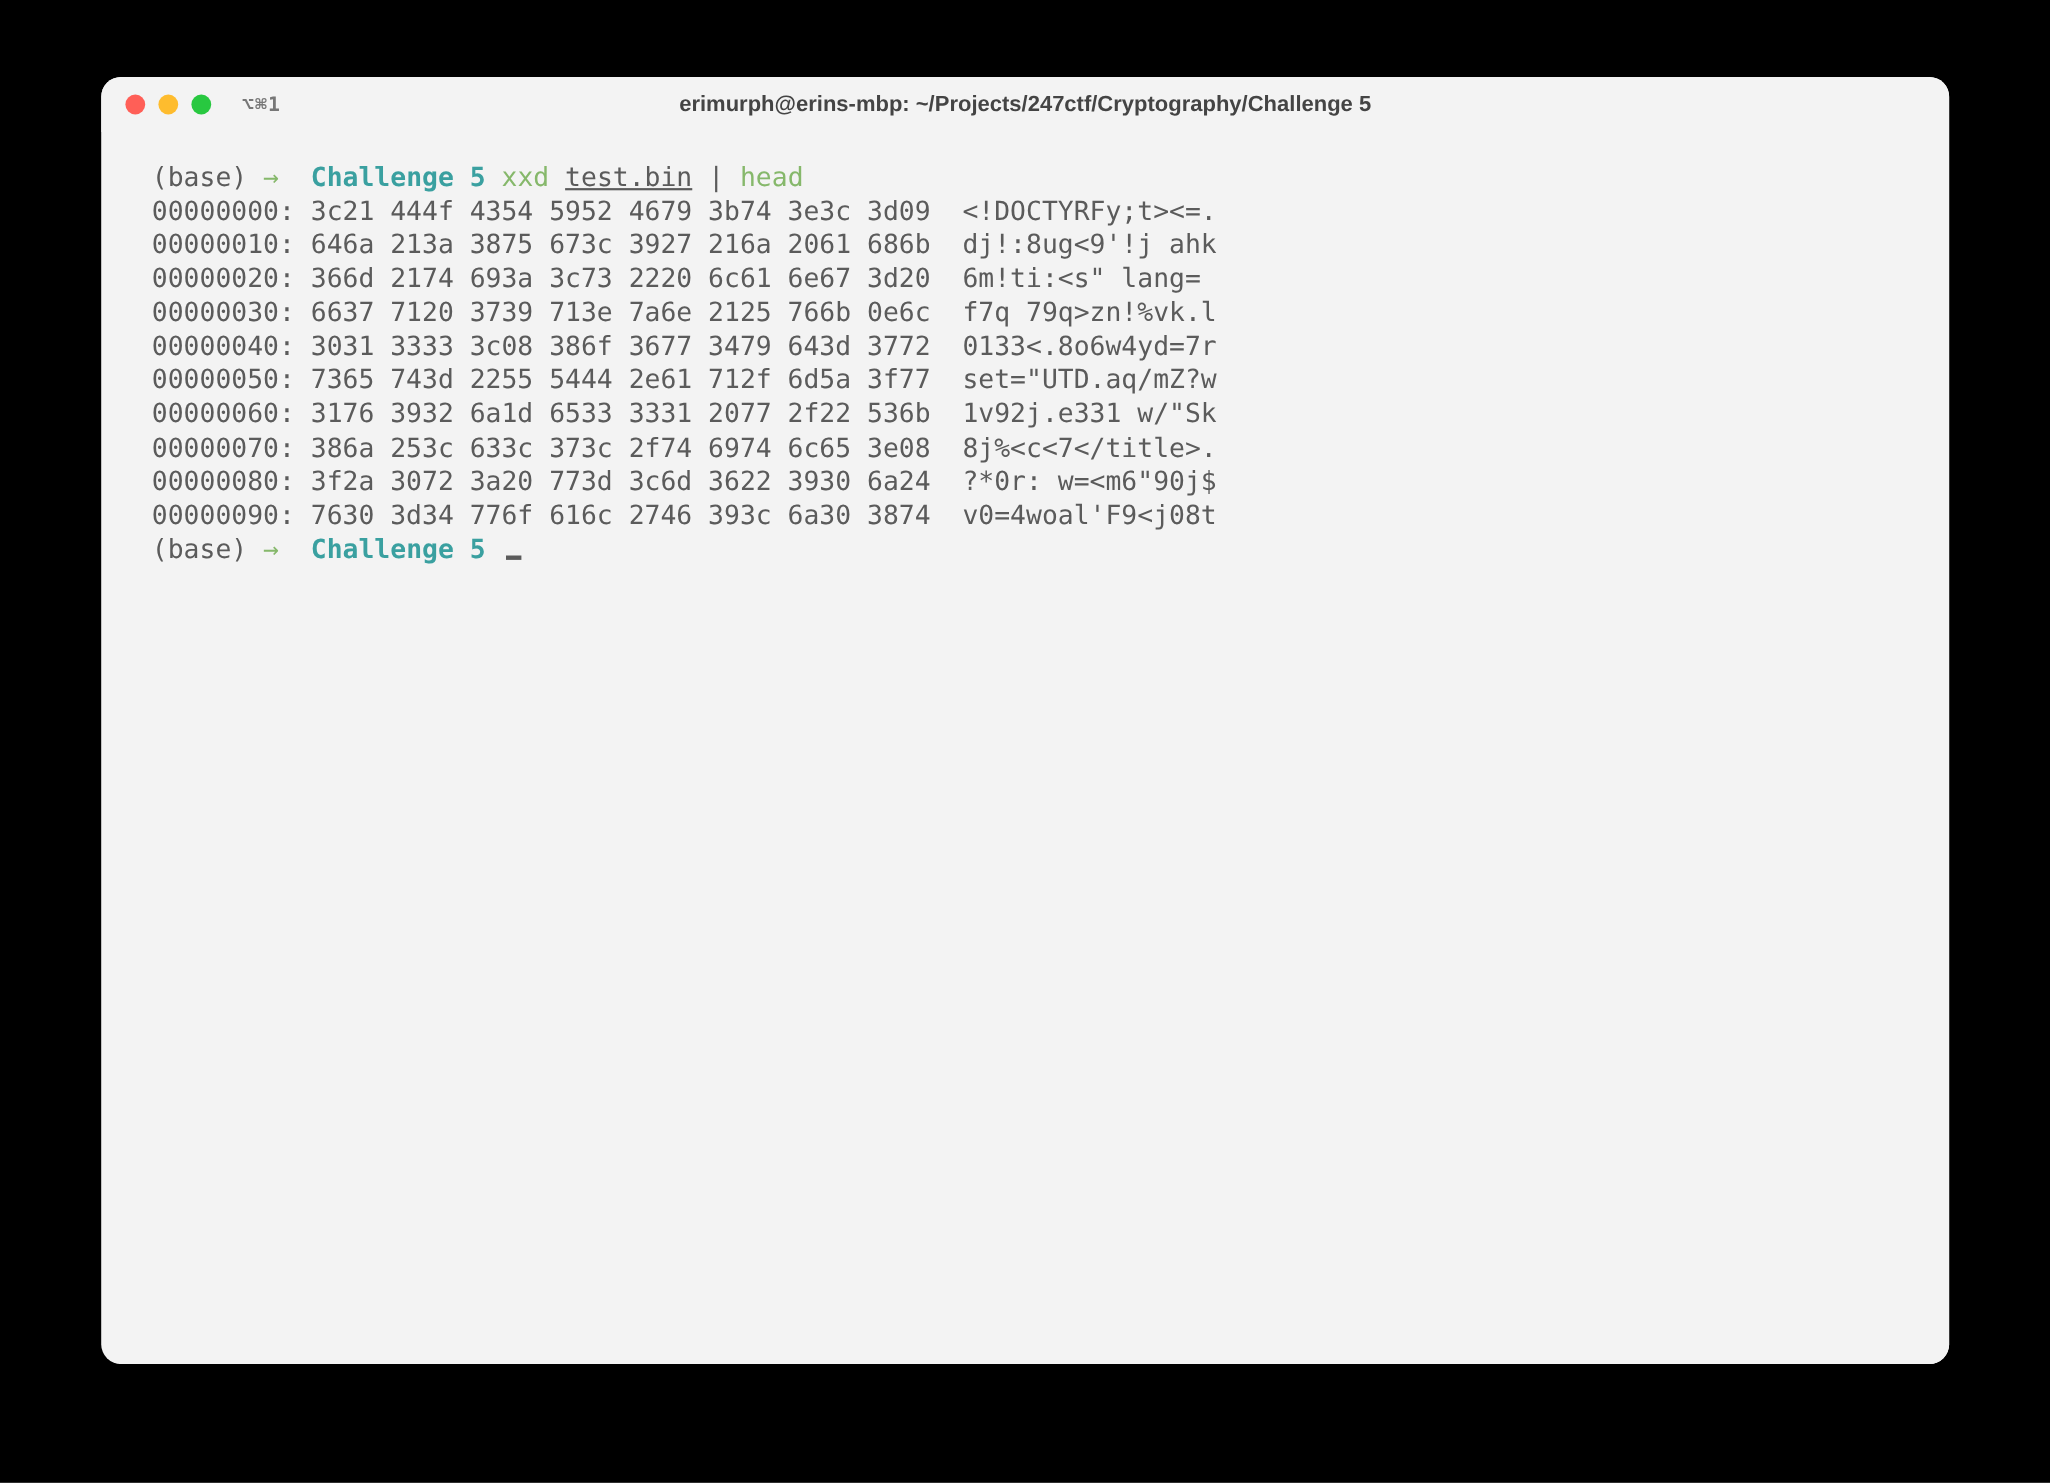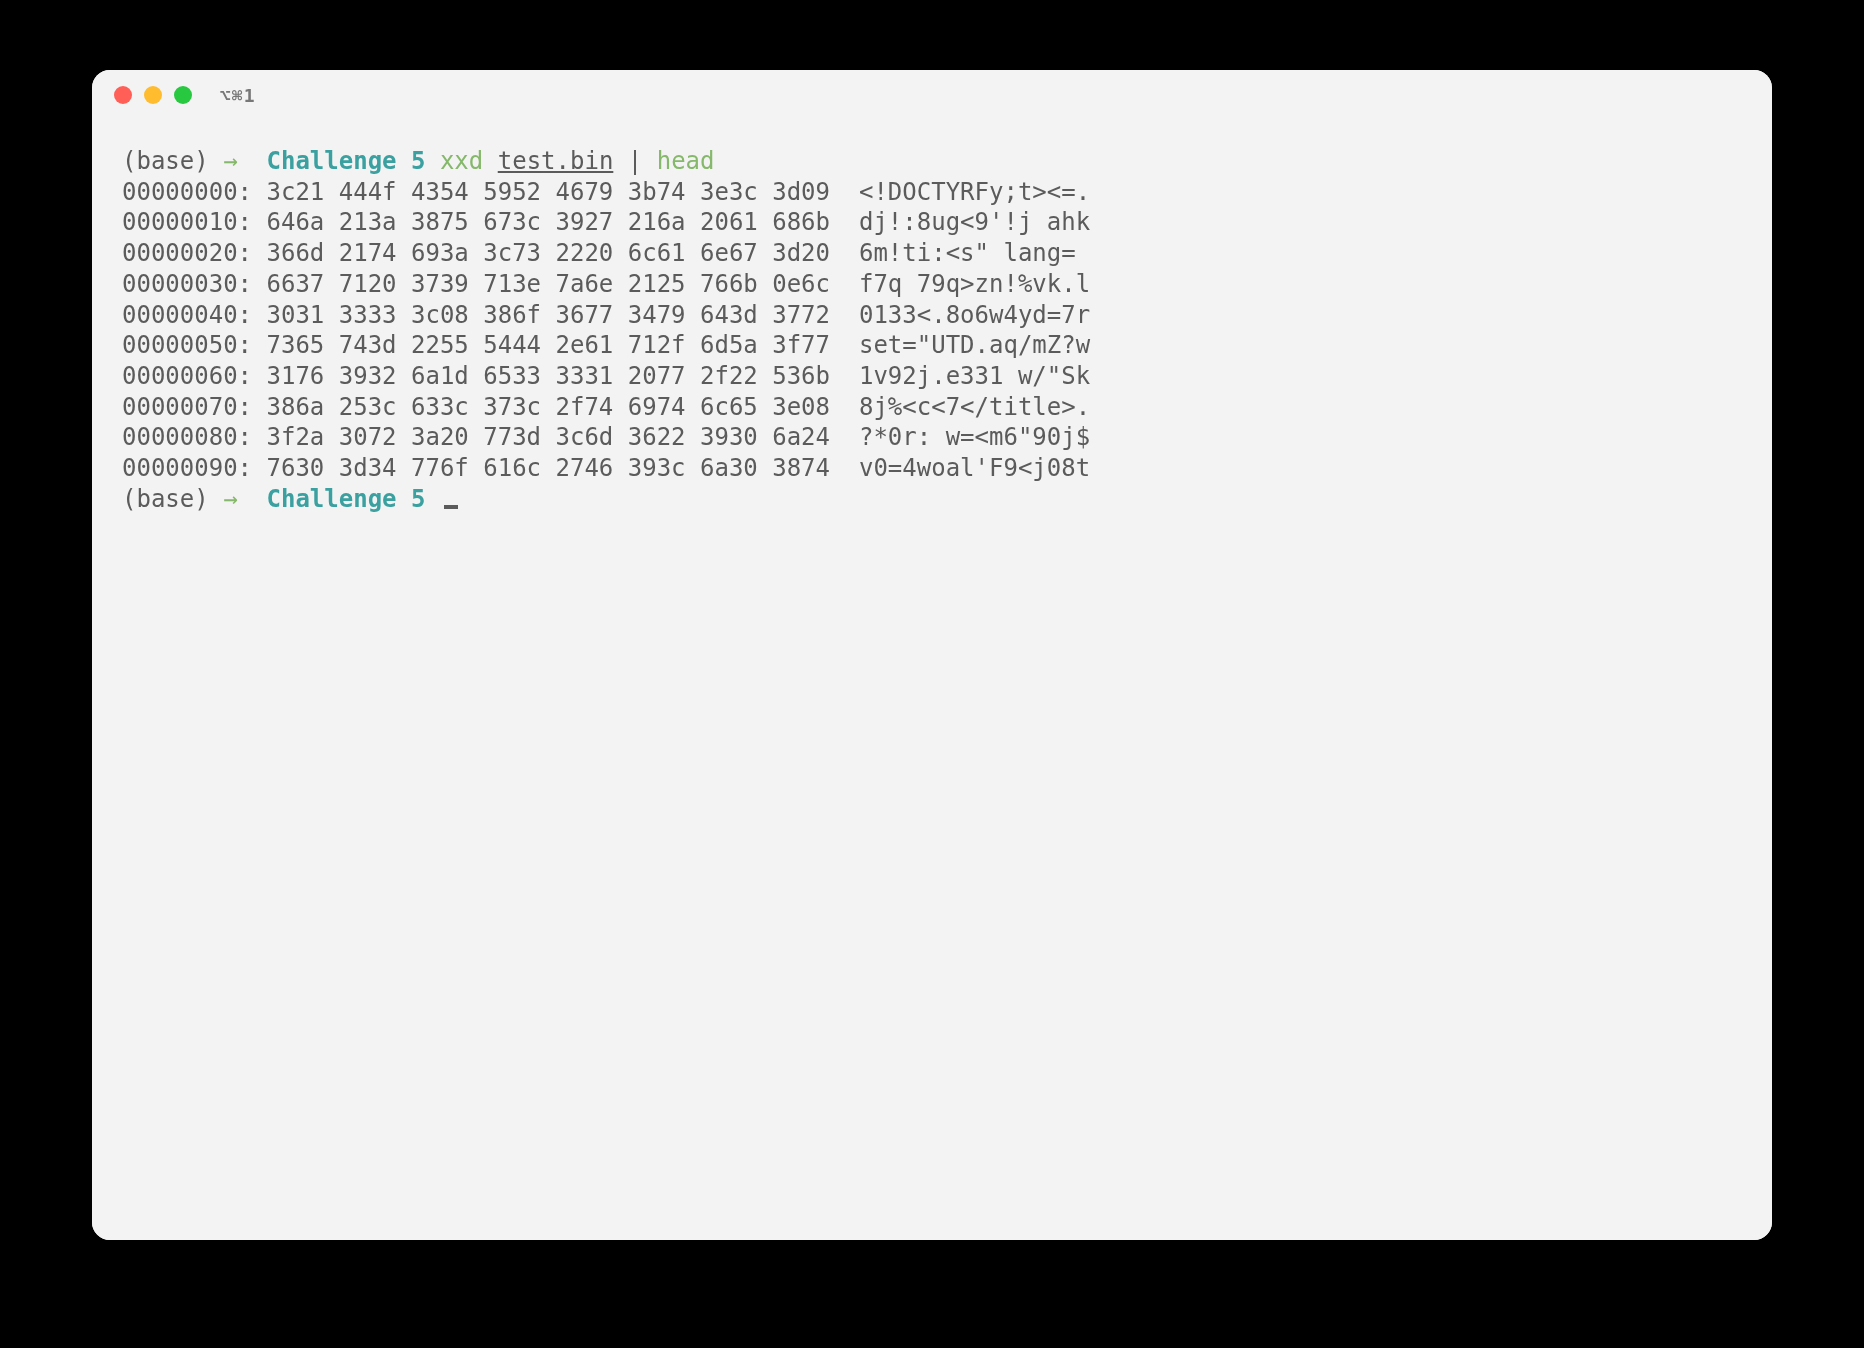--- a/index.html
+++ b/index.html
@@ -62,20 +62,21 @@
       pointer-events: none;
     }
     .terminal-body {
       flex: 1;
       padding: 26px 30px;
       font-size: 24px;
       line-height: 1.28;
       color: #5b5b5b;
       white-space: pre;
       background: #f3f3f3;
+      margin-left: 16px;
     }
     .prompt-base { color: #5b5b5b; }
     .prompt-arrow { color: #86b86b; }
     .prompt-dir { color: #3aa0a0; font-weight: 700; }
     .cmd-exec { color: #86b86b; }
     .cmd-arg { color: #5b5b5b; text-decoration: underline; }
     .cmd-pipe { color: #5b5b5b; }
     .hex-offset { color: #5b5b5b; }
     .hex-bytes { color: #5b5b5b; }
     .hex-ascii { color: #5b5b5b; }
@@ -92,20 +93,21 @@
 <body>
 
 <div class="window">
   <div class="titlebar">
     <div class="traffic-lights">
       <div class="traffic-light tl-close"></div>
       <div class="traffic-light tl-min"></div>
       <div class="traffic-light tl-max"></div>
     </div>
     <div class="tab-indicator">⌥⌘1</div>
+    <div class="window-title">erimurph@erins-mbp: ~/Projects/247ctf/Cryptography/Challenge 5</div>
   </div>
   <div class="terminal-body"><span class="prompt-base">(base)</span> <span class="prompt-arrow">→</span>  <span class="prompt-dir">Challenge 5</span> <span class="cmd-exec">xxd</span> <span class="cmd-arg">test.bin</span> <span class="cmd-pipe">|</span> <span class="cmd-exec">head</span>
 <span class="hex-offset">00000000:</span> <span class="hex-bytes">3c21 444f 4354 5952 4679 3b74 3e3c 3d09</span>  <span class="hex-ascii">&lt;!DOCTYRFy;t&gt;&lt;=.</span>
 <span class="hex-offset">00000010:</span> <span class="hex-bytes">646a 213a 3875 673c 3927 216a 2061 686b</span>  <span class="hex-ascii">dj!:8ug&lt;9'!j ahk</span>
 <span class="hex-offset">00000020:</span> <span class="hex-bytes">366d 2174 693a 3c73 2220 6c61 6e67 3d20</span>  <span class="hex-ascii">6m!ti:&lt;s" lang= </span>
 <span class="hex-offset">00000030:</span> <span class="hex-bytes">6637 7120 3739 713e 7a6e 2125 766b 0e6c</span>  <span class="hex-ascii">f7q 79q&gt;zn!%vk.l</span>
 <span class="hex-offset">00000040:</span> <span class="hex-bytes">3031 3333 3c08 386f 3677 3479 643d 3772</span>  <span class="hex-ascii">0133&lt;.8o6w4yd=7r</span>
 <span class="hex-offset">00000050:</span> <span class="hex-bytes">7365 743d 2255 5444 2e61 712f 6d5a 3f77</span>  <span class="hex-ascii">set="UTD.aq/mZ?w</span>
 <span class="hex-offset">00000060:</span> <span class="hex-bytes">3176 3932 6a1d 6533 3331 2077 2f22 536b</span>  <span class="hex-ascii">1v92j.e331 w/"Sk</span>
 <span class="hex-offset">00000070:</span> <span class="hex-bytes">386a 253c 633c 373c 2f74 6974 6c65 3e08</span>  <span class="hex-ascii">8j%&lt;c&lt;7&lt;/title&gt;.</span>

